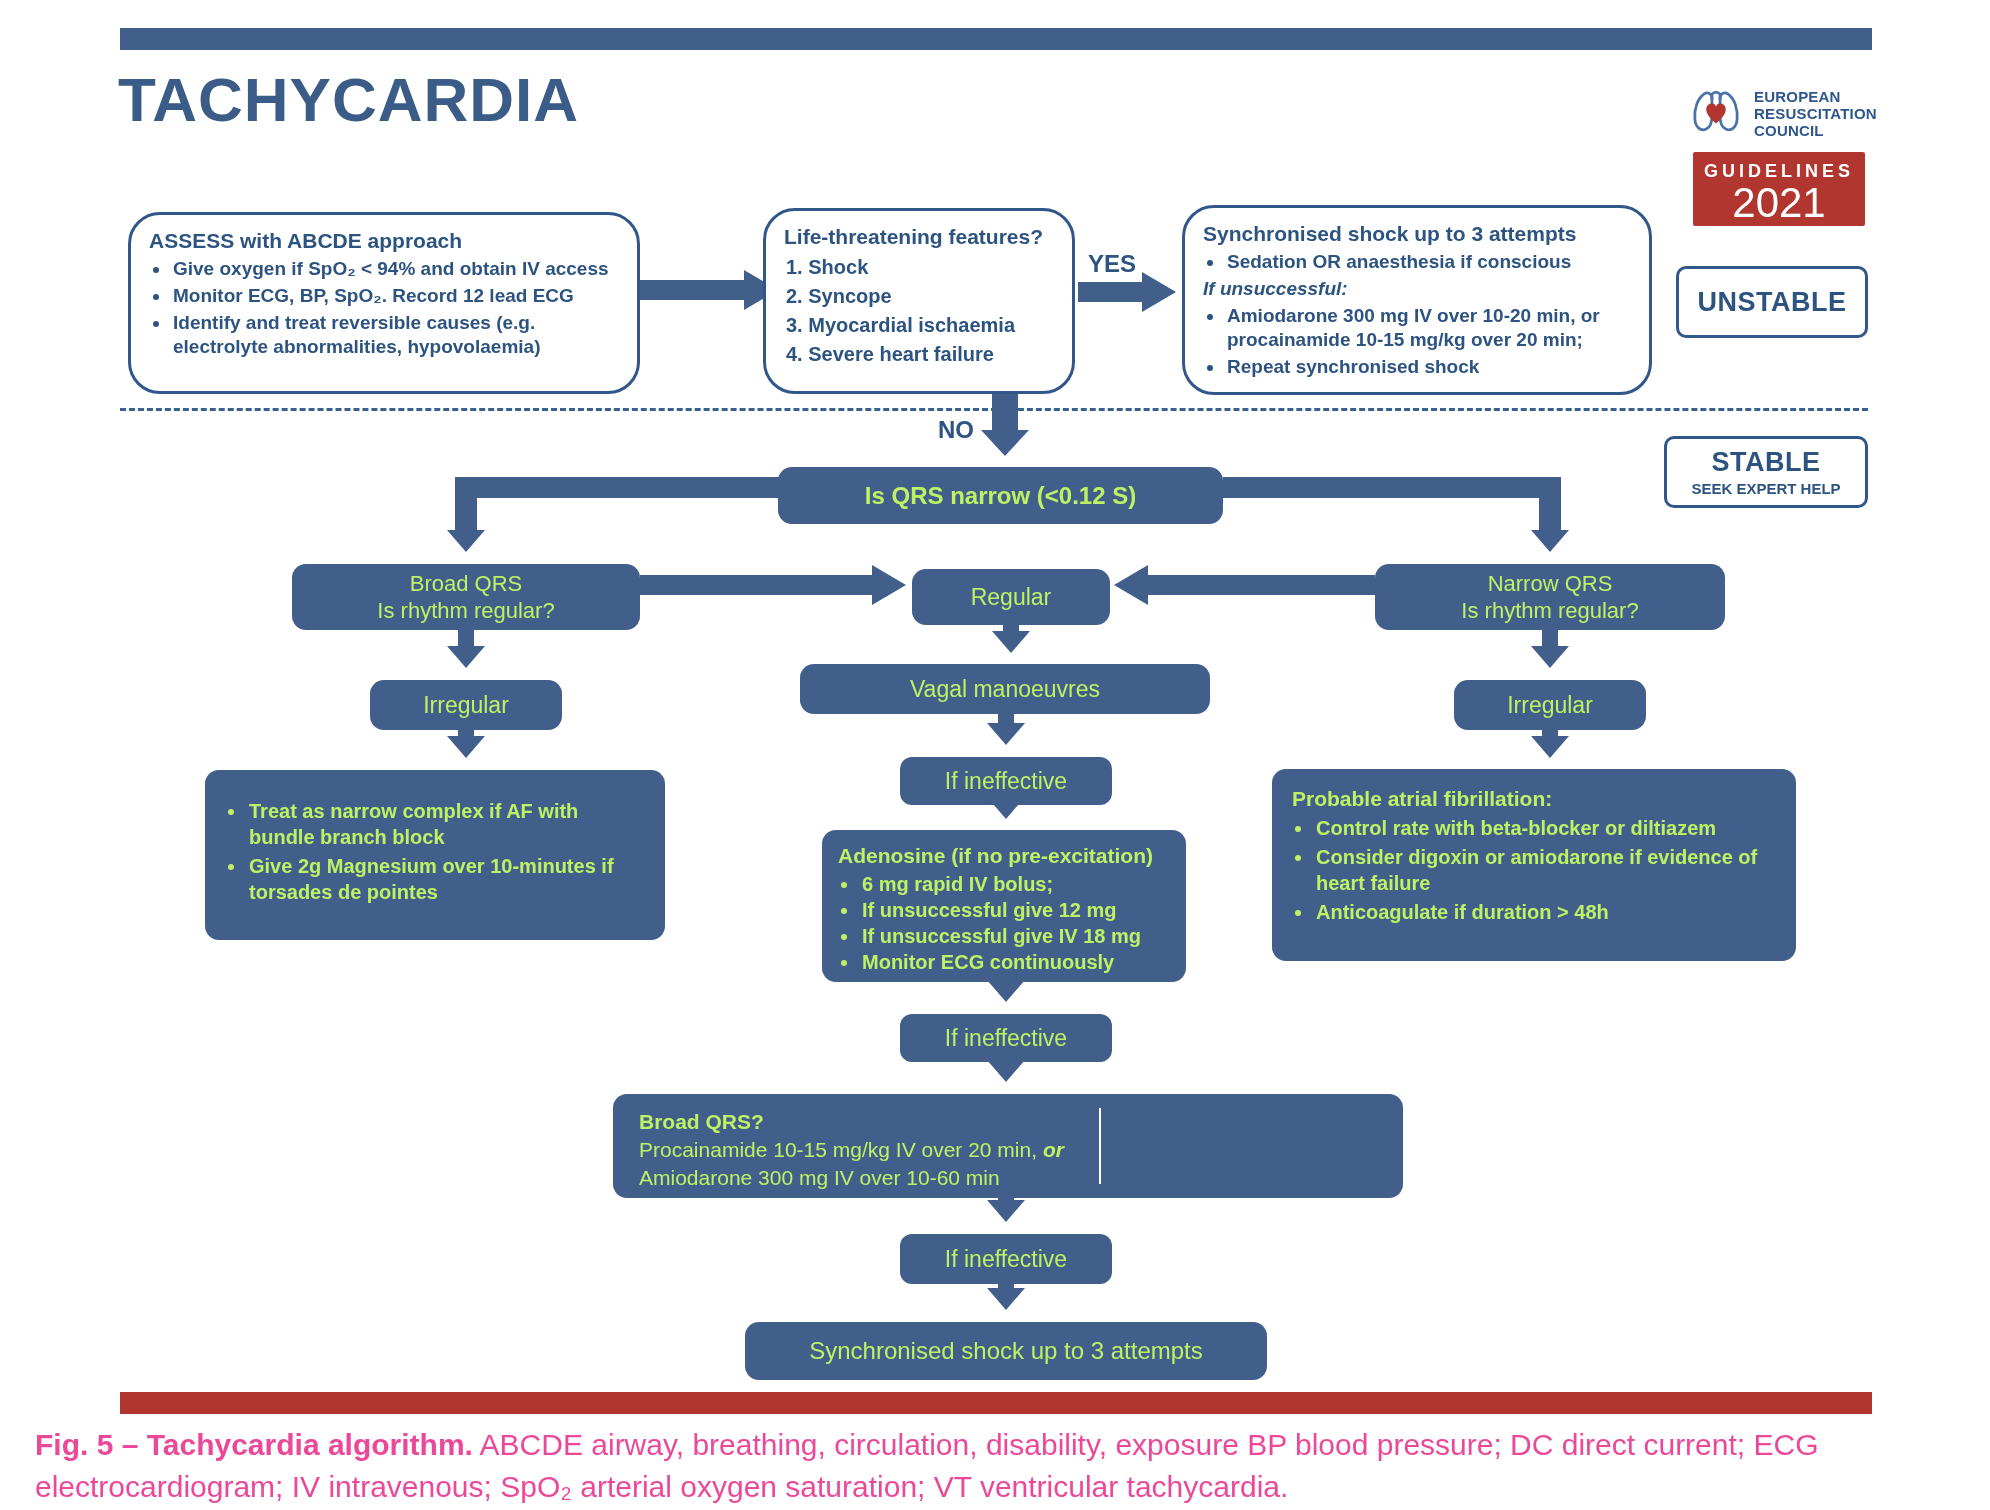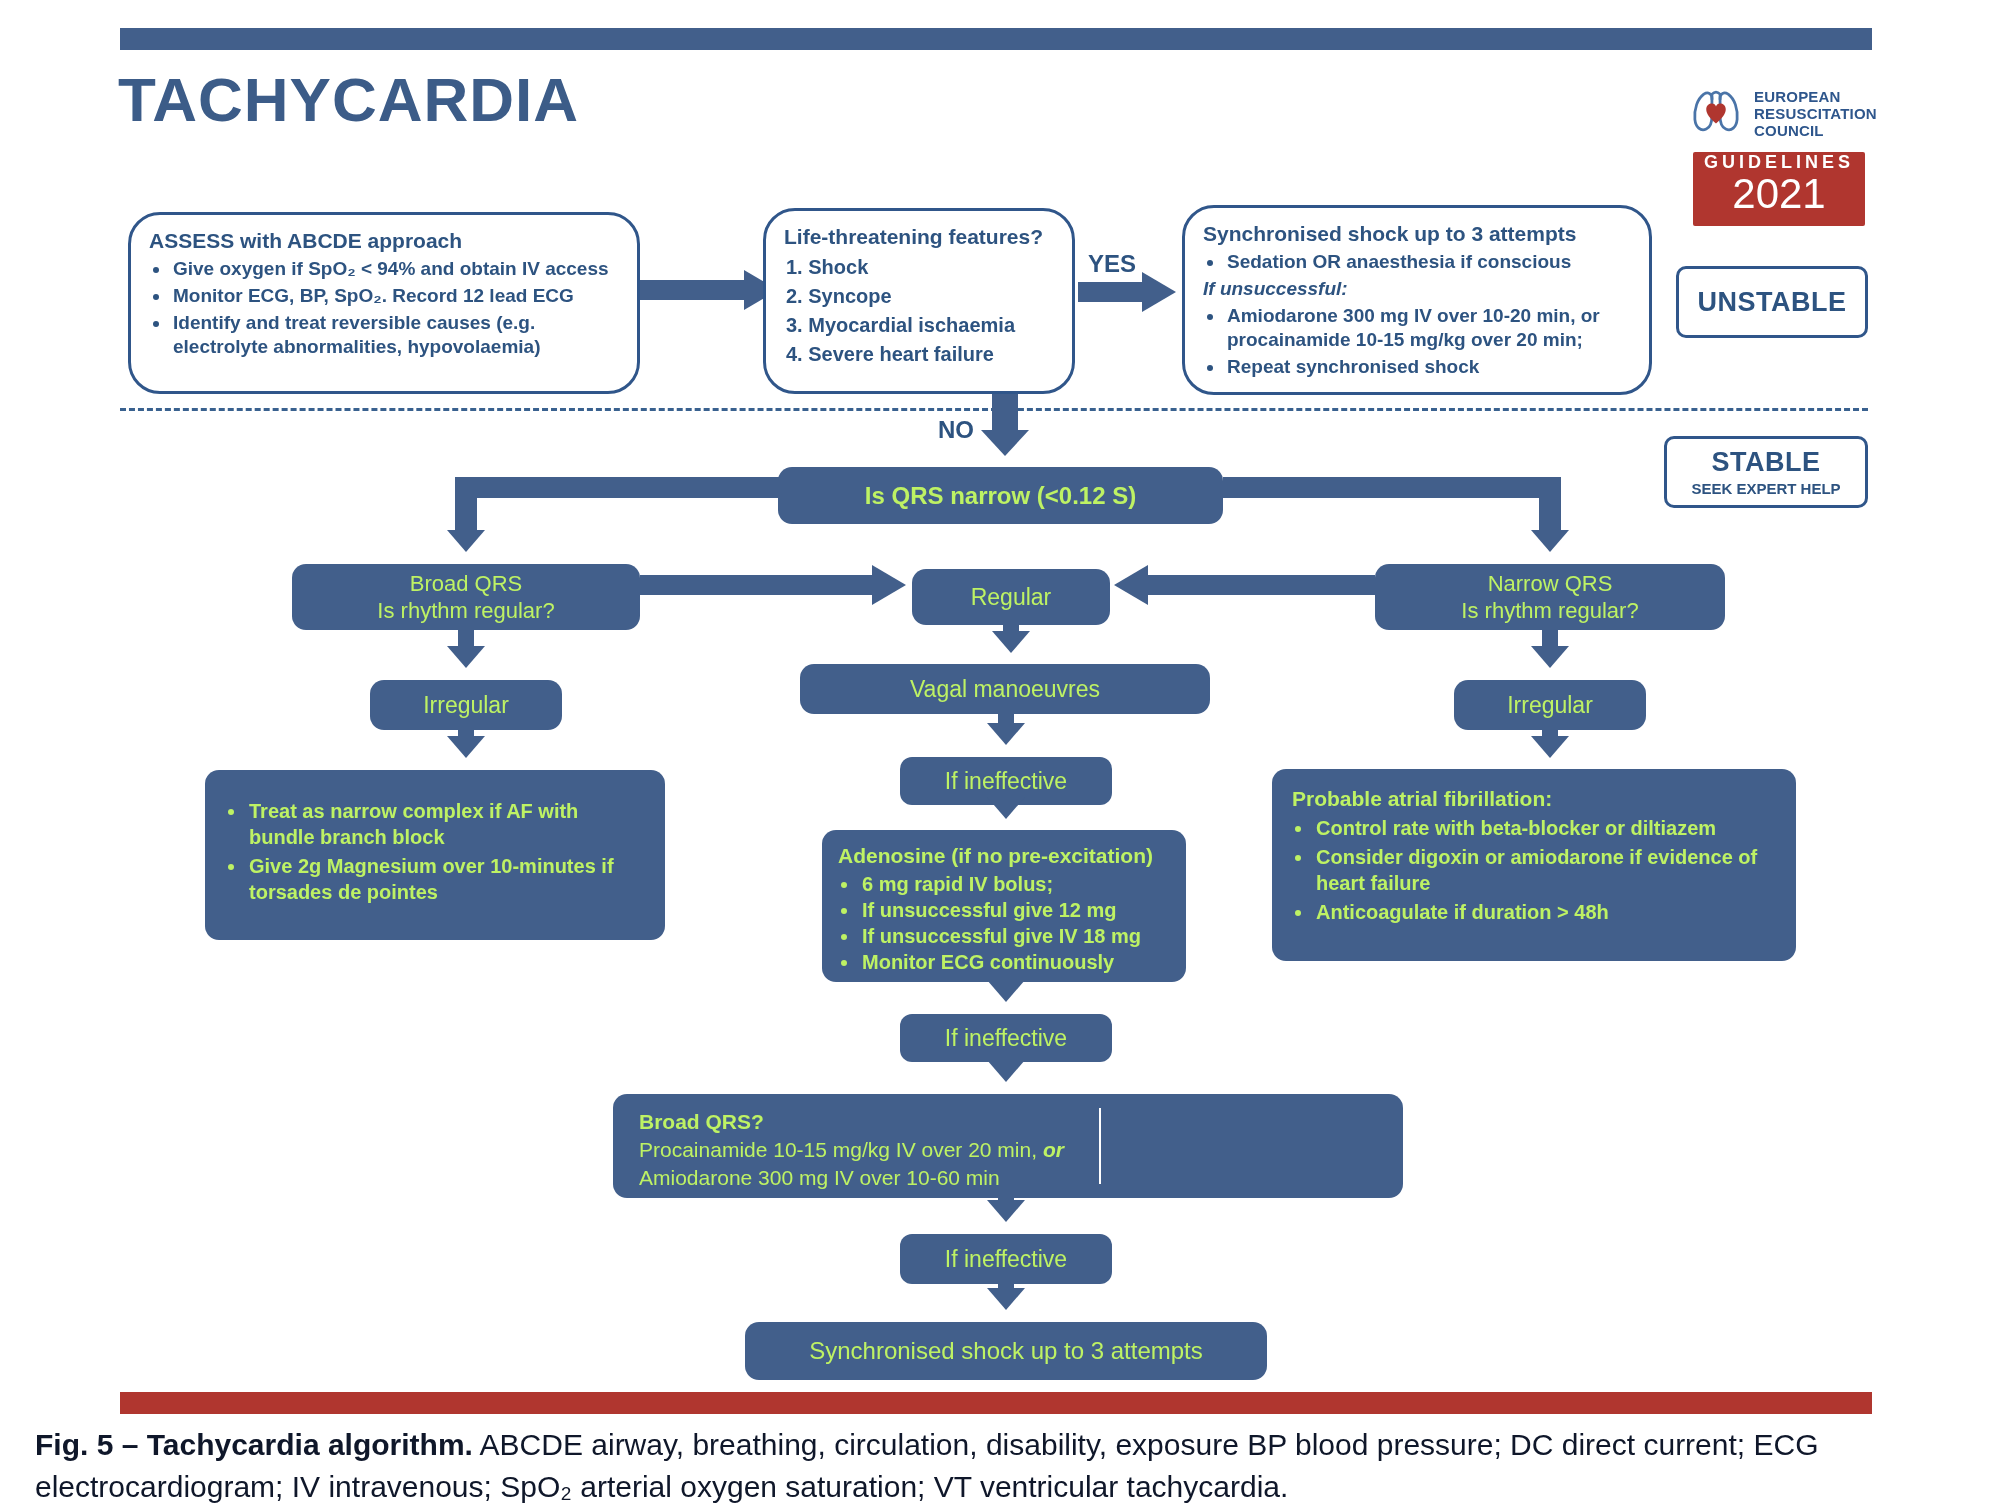--- a/index.html
+++ b/index.html
@@ -21,21 +21,21 @@
   .pagetitle{position:absolute;left:118px;top:64px;font-size:62px;font-weight:bold;
     color:#3c5c88;letter-spacing:1px;margin:0;}
 
   
   .erc{position:absolute;left:1690px;top:84px;width:185px;}
   .erc-row{display:flex;align-items:flex-start;}
   .erc-org{margin-left:12px;margin-top:4px;font-size:15px;font-weight:bold;color:#2e568c;
     line-height:17px;letter-spacing:.2px;}
   .erc-banner{margin-top:8px;margin-left:3px;width:172px;height:74px;background:var(--red);
     color:#fff;text-align:center;border-radius:2px;}
-  .erc-banner .g{display:block;padding-top:0;font-size:18px;font-weight:bold;letter-spacing:4px;}
+  .erc-banner .g{display:block;padding-top:9px;font-size:18px;font-weight:bold;letter-spacing:4px;}
   .erc-banner .y{display:block;font-size:42px;font-weight:400;line-height:42px;}
 
   
   .wbox{position:absolute;background:#fff;border:3px solid #30568a;border-radius:32px;
     color:var(--blue-dark);box-sizing:border-box;padding:12px 14px;}
   .wbox .btitle{font-weight:bold;font-size:21px;margin:2px 0 4px 4px;}
   .wbox ul{margin:2px 0 0 0;padding-left:26px;list-style:disc;}
   .wbox li{font-size:19px;font-weight:bold;line-height:24px;padding-left:2px;margin:3px 0;}
   .wbox .numline{font-size:20px;font-weight:bold;line-height:29px;margin-left:6px;}
   .wbox .ital{font-style:italic;font-weight:bold;font-size:19px;line-height:24px;margin:3px 0 3px 4px;}
@@ -76,21 +76,21 @@
     border-top:26px solid var(--blue-fill);}
   .tri.right{border-top:20px solid transparent;border-bottom:20px solid transparent;
     border-left:34px solid var(--blue-fill);}
   .tri.left{border-top:20px solid transparent;border-bottom:20px solid transparent;
     border-right:34px solid var(--blue-fill);}
 
   .flowlabel{position:absolute;font-size:24px;font-weight:bold;color:var(--blue-dark);}
 
   
   .caption{position:absolute;left:35px;top:1424px;width:1930px;margin:0;
-    font-size:30px;line-height:42px;color:#0f172a;}
+    font-size:30px;line-height:42px;color:#ec4899;}
   .caption strong{font-weight:bold;}
 </style>
 </head>
 <body>
 
 <div class="canvas">
 
   <div class="topbar"></div>
 
   <h1 class="pagetitle">TACHYCARDIA</h1>

